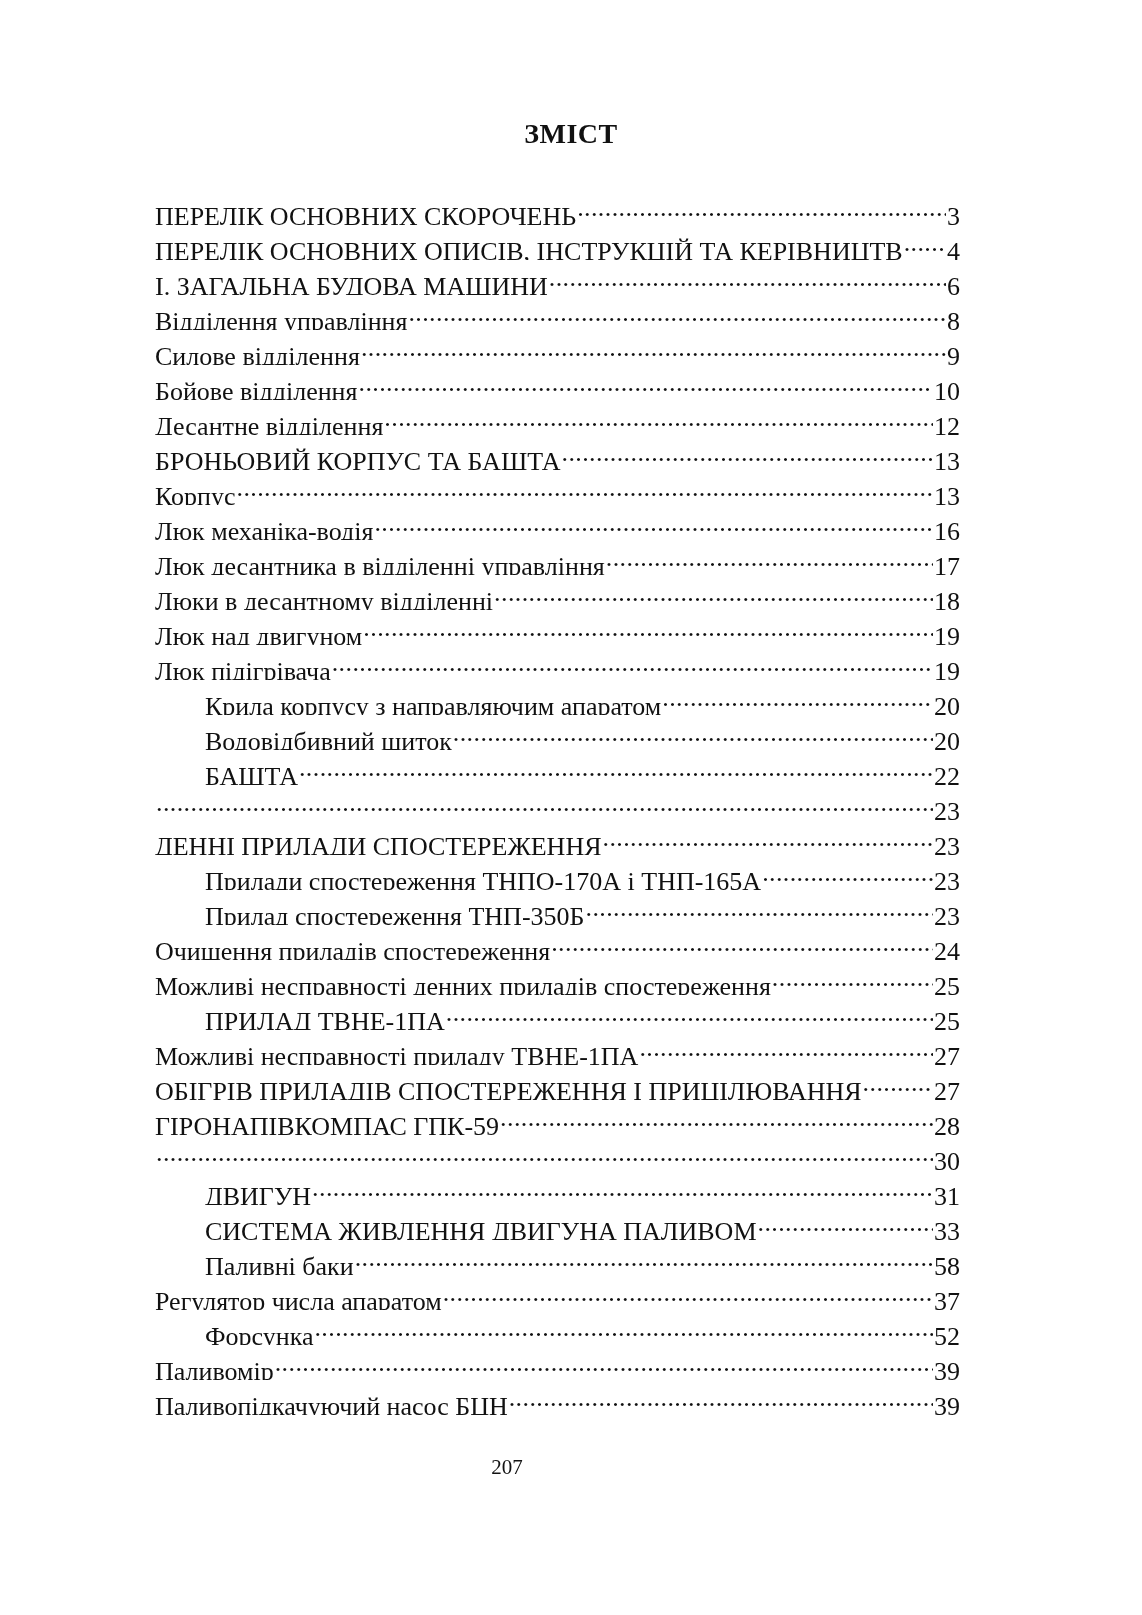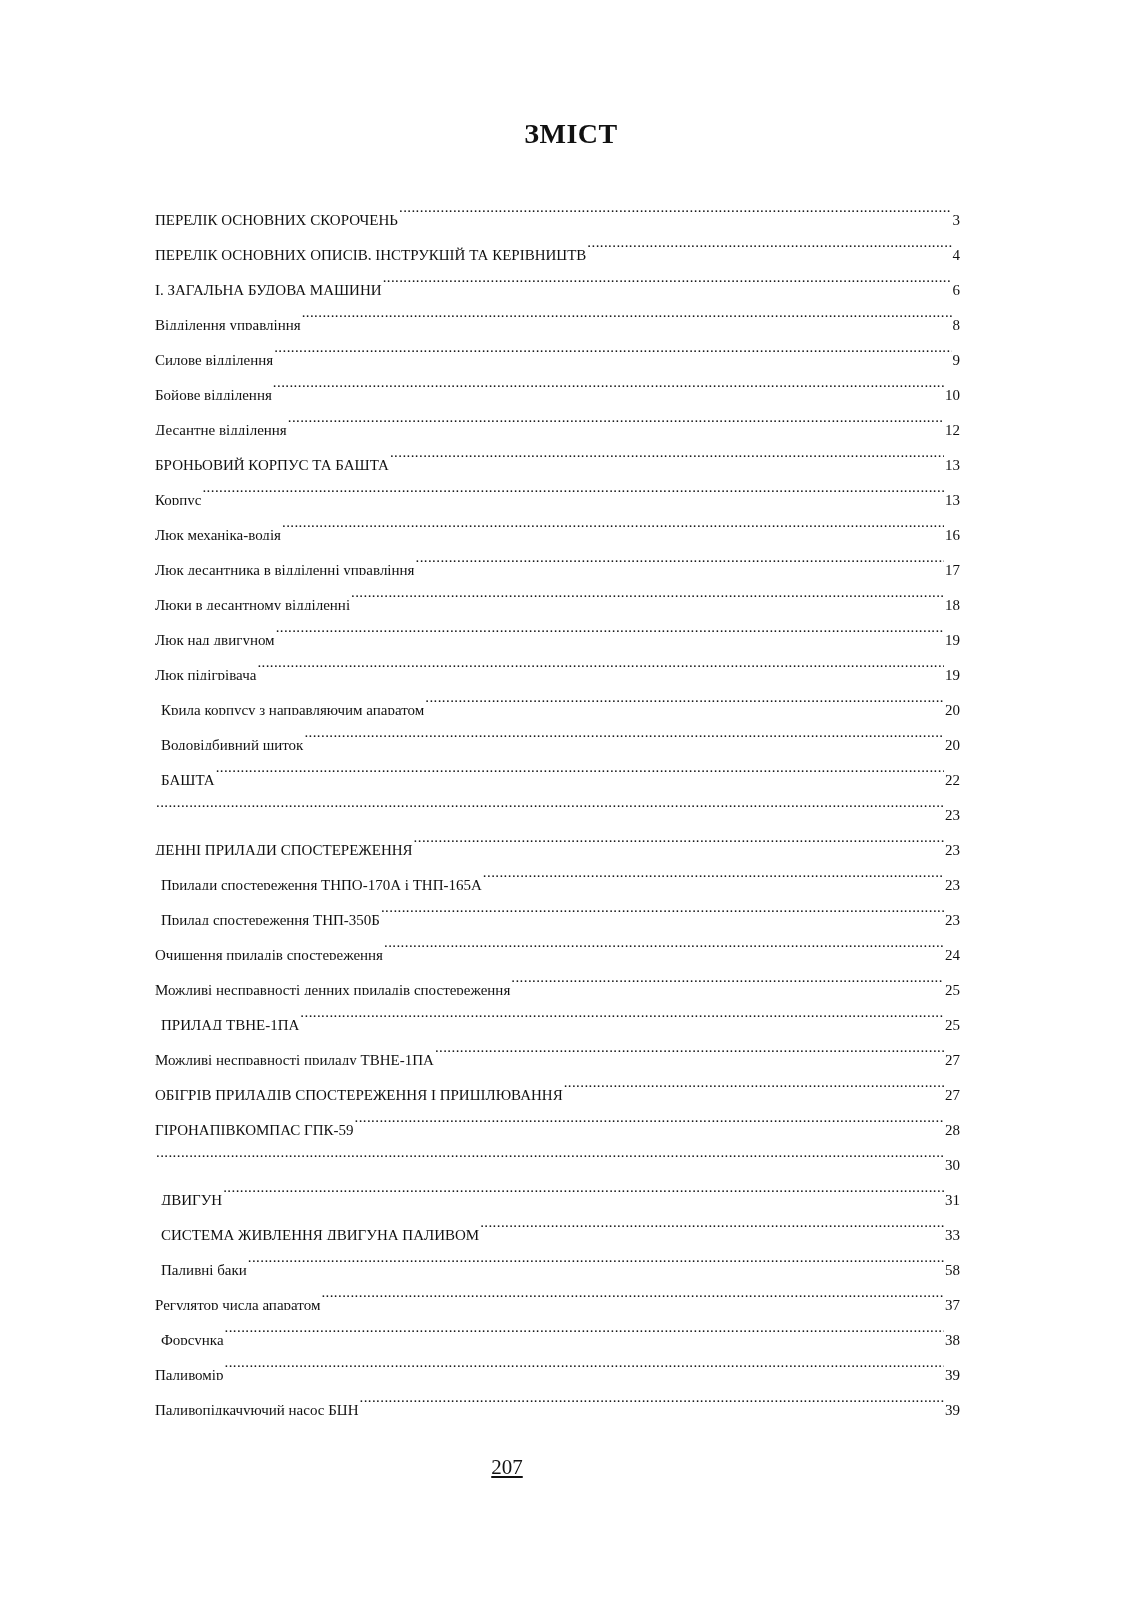--- a/index.html
+++ b/index.html
@@ -29,26 +29,27 @@
     position: absolute;
     top: 190px;
     left: 155px;
     width: 805px;
   }
   .toc-row {
     display: flex;
     align-items: baseline;
     height: 35px;
     line-height: 35px;
-    font-size: 15px;
+    font-size: 26px;
     white-space: nowrap;
     overflow: hidden;
   }
   .toc-row.indent .toc-label {
     padding-left: 6px;
+    margin-left: 44px;
   }
   .toc-label {
     flex: 0 0 auto;
   }
   .toc-dots {
     flex: 1 1 auto;
     overflow: hidden;
     margin: 0 1px;
     position: relative;
     height: 35px;
@@ -66,21 +67,20 @@
     flex: 0 0 auto;
     text-align: right;
   }
   .page-number {
     position: absolute;
     top: 1455px;
     left: 0;
     width: 1014px;
     text-align: center;
     font-size: 21px;
-    text-decoration: underline;
   }
 </style>
 </head>
 <body>
 
 <div class="page-title">ЗМІСТ</div>
 
 <div class="toc">
   <div class="toc-row">
       <span class="toc-label">ПЕРЕЛІК ОСНОВНИХ СКОРОЧЕНЬ</span>
@@ -236,21 +236,21 @@
       <span class="toc-page">58</span>
     </div>
   <div class="toc-row">
       <span class="toc-label">Регулятор числа апаратом</span>
       <span class="toc-dots"></span>
       <span class="toc-page">37</span>
     </div>
   <div class="toc-row indent">
       <span class="toc-label">Форсунка</span>
       <span class="toc-dots"></span>
-      <span class="toc-page">38</span>
+      <span class="toc-page">52</span>
     </div>
   <div class="toc-row">
       <span class="toc-label">Паливомір</span>
       <span class="toc-dots"></span>
       <span class="toc-page">39</span>
     </div>
   <div class="toc-row">
       <span class="toc-label">Паливопідкачуючий насос БЦН</span>
       <span class="toc-dots"></span>
       <span class="toc-page">39</span>

